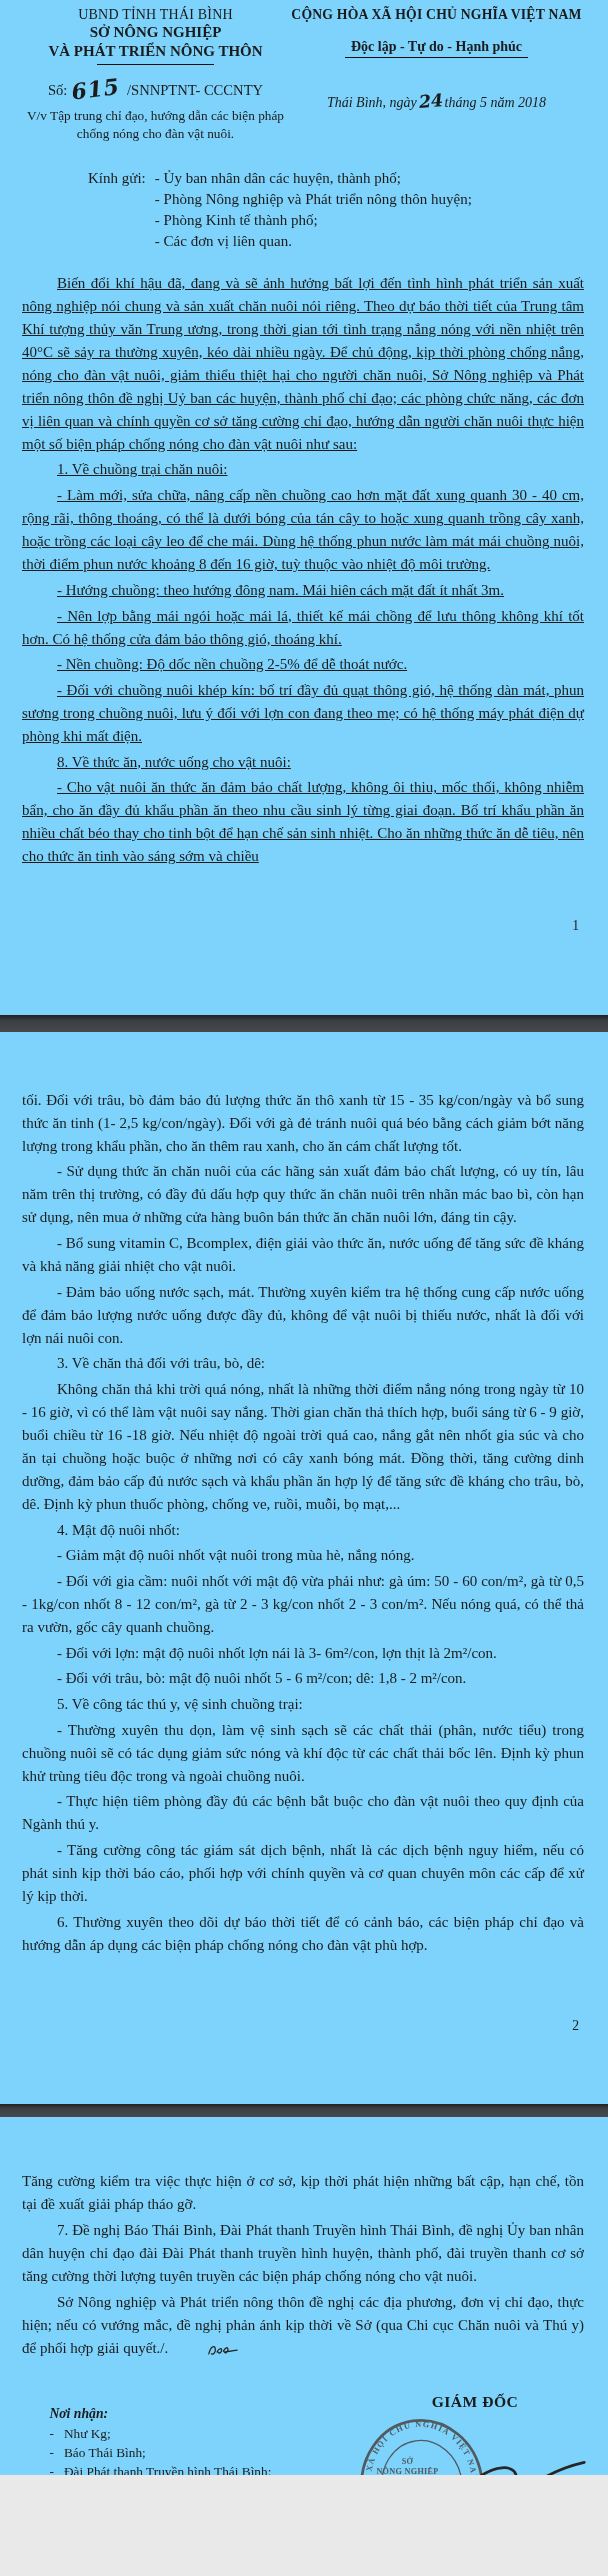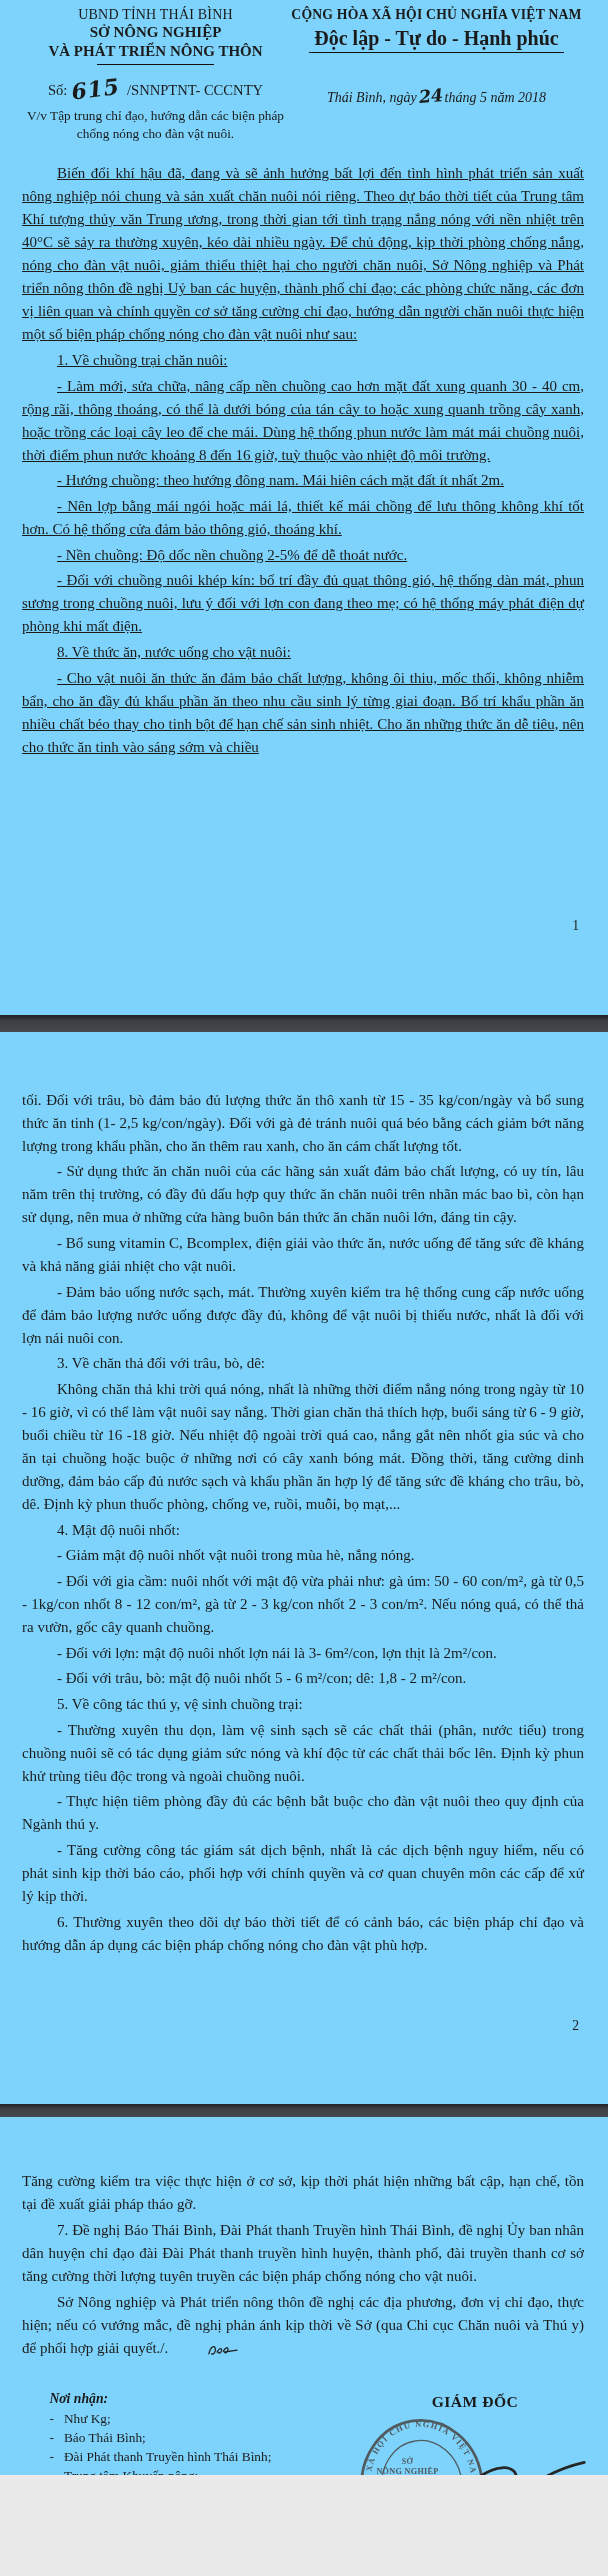--- a/index.html
+++ b/index.html
@@ -39,21 +39,21 @@
     font-style:italic;
     font-weight:bold;
     font-size:22px;
     display:inline-block;
     transform:rotate(-7deg) translateY(1.8px);
     letter-spacing:0.9px;
     margin:0 7.3px 0 3.7px;
   }
   .subject{font-size:13.3px;line-height:17.4px;margin-top:7.3px;text-align:center;}
   .national-line1{font-size:13.7px;font-weight:bold;white-space:nowrap;letter-spacing:0.2px;}
-  .motto{display:inline-block;font-size:20px;font-weight:bold;border-bottom:1.6px solid #111;padding:0.9px 5.5px 1.8px;margin-top:3px;}
+  .motto{display:inline-block;font-size:14px;font-weight:bold;border-bottom:1.6px solid #111;padding:0.9px 5.5px 1.8px;margin-top:15px;}
   .date-line{font-style:italic;font-size:14px;margin-top:33px;white-space:nowrap;}
   .hand-day{
     font-family:"DejaVu Serif",serif;
     font-weight:bold;font-style:italic;
     font-size:17.4px;display:inline-block;
     transform:rotate(-5deg);margin:0 1.8px;
   }
 
   
   .recipients{display:flex;margin:25.6px 0 0 66px;font-size:15px;line-height:21px;}
@@ -64,21 +64,21 @@
   .body-block{margin-top:20px;text-decoration:underline;}
   .p{margin:0 0 2.7px;font-size:15px;line-height:23px;text-align:justify;}
   .indent{text-indent:35px;}
   .noindent{text-indent:0;}
   .pagenum{position:absolute;right:29px;font-size:13.7px;}
   .pn1{top:918px;}
   .pn2{top:986px;}
 
   
   .footer{position:relative;margin-top:24px;height:210px;}
-  .noi-nhan{position:absolute;left:27.4px;top:4px;width:274px;}
+  .noi-nhan{position:absolute;left:27.4px;top:19px;width:274px;}
   .noi-nhan-label{font-size:13.7px;font-weight:bold;font-style:italic;margin-bottom:1.8px;}
   .noi-nhan-list{font-size:13.3px;line-height:19px;}
   .noi-nhan-list div{white-space:nowrap;}
   .dash{display:inline-block;width:14.6px;}
   .signer{position:absolute;left:325px;top:5.5px;width:256px;text-align:center;}
   .signer-title{font-size:15.6px;font-weight:bold;letter-spacing:0.5px;}
   .signer-name{position:absolute;left:325px;top:168px;width:256px;text-align:center;font-size:16.5px;font-weight:bold;}
   .seal{position:absolute;left:327px;top:25.6px;width:146px;height:146px;opacity:.88;}
   .seal-center{
     position:absolute;left:13px;top:44px;width:91px;text-align:center;
@@ -106,26 +106,35 @@
       </div>
       <div class="hdr-right">
         <div class="national-line1">CỘNG HÒA XÃ HỘI CHỦ NGHĨA VIỆT NAM</div>
         <div><span class="motto">Độc lập - Tự do - Hạnh phúc</span></div>
         <div class="date-line">
           <span>Thái Bình, ngày</span><span class="hand-day">24</span><span>tháng 5  năm 2018</span>
         </div>
       </div>
     </div>
 
+    <div class="recipients">
+      <div class="recipients-label">Kính gửi:</div>
+      <div class="recipients-list">
+        <div>- Ủy ban nhân dân các huyện, thành phố;</div>
+        <div>- Phòng Nông nghiệp và Phát triển nông thôn huyện;</div>
+        <div>- Phòng Kinh tế thành phố;</div>
+        <div>- Các đơn vị liên quan.</div>
+      </div>
+    </div>
 
     <div class="body-block">
       <p class="p indent">Biến đổi khí hậu đã, đang và sẽ ảnh hưởng bất lợi đến tình hình phát triển sản xuất nông nghiệp nói chung và sản xuất chăn nuôi nói riêng. Theo dự báo thời tiết của Trung tâm Khí tượng thủy văn Trung ương, trong thời gian tới tình trạng nắng nóng với nền nhiệt trên 40°C sẽ sảy ra thường xuyên, kéo dài nhiều ngày. Để chủ động, kịp thời phòng chống nắng, nóng cho đàn vật nuôi, giảm thiểu thiệt hại cho người chăn nuôi, Sở Nông nghiệp và Phát triển nông thôn đề nghị Uỷ ban các huyện, thành phố chỉ đạo; các phòng chức năng, các đơn vị liên quan và chính quyền cơ sở tăng cường chỉ đạo, hướng dẫn người chăn nuôi thực hiện một số biện pháp chống nóng cho đàn vật nuôi như sau:</p>
       <p class="p indent">1. Về chuồng trại chăn nuôi:</p>
       <p class="p indent">- Làm mới, sửa chữa, nâng cấp nền chuồng cao hơn mặt đất xung quanh 30 - 40 cm, rộng rãi, thông thoáng, có thể là dưới bóng của tán cây to hoặc xung quanh trồng cây xanh, hoặc trồng các loại cây leo để che mái. Dùng hệ thống phun nước làm mát mái chuồng nuôi, thời điểm phun nước khoảng 8 đến 16 giờ, tuỳ thuộc vào nhiệt độ môi trường.</p>
-      <p class="p indent">- Hướng chuồng: theo hướng đông nam. Mái hiên cách mặt đất ít nhất 2m.</p>
+      <p class="p indent">- Hướng chuồng: theo hướng đông nam. Mái hiên cách mặt đất ít nhất 3m.</p>
       <p class="p indent">- Nên lợp bằng mái ngói hoặc mái lá, thiết kế mái chồng để lưu thông không khí tốt hơn. Có hệ thống cửa đảm bảo thông gió, thoáng khí.</p>
       <p class="p indent">- Nền chuồng: Độ dốc nền chuồng 2-5% để dễ thoát nước.</p>
       <p class="p indent">- Đối với chuồng nuôi khép kín: bố trí đầy đủ quạt thông gió, hệ thống dàn mát, phun sương trong chuồng nuôi, lưu ý đối với lợn con đang theo mẹ; có hệ thống máy phát điện dự phòng khi mất điện.</p>
       <p class="p indent">8. Về thức ăn, nước uống cho vật nuôi:</p>
       <p class="p indent">- Cho vật nuôi ăn thức ăn đảm bảo chất lượng, không ôi thiu, mốc thối, không nhiễm bẩn, cho ăn đầy đủ khẩu phần ăn theo nhu cầu sinh lý từng giai đoạn. Bố trí khẩu phần ăn nhiều chất béo thay cho tinh bột để hạn chế sản sinh nhiệt. Cho ăn những thức ăn dễ tiêu, nên cho thức ăn tinh vào sáng sớm và chiều</p>
     </div>
 
     <div class="pagenum pn1">1</div>
   </div>
 

